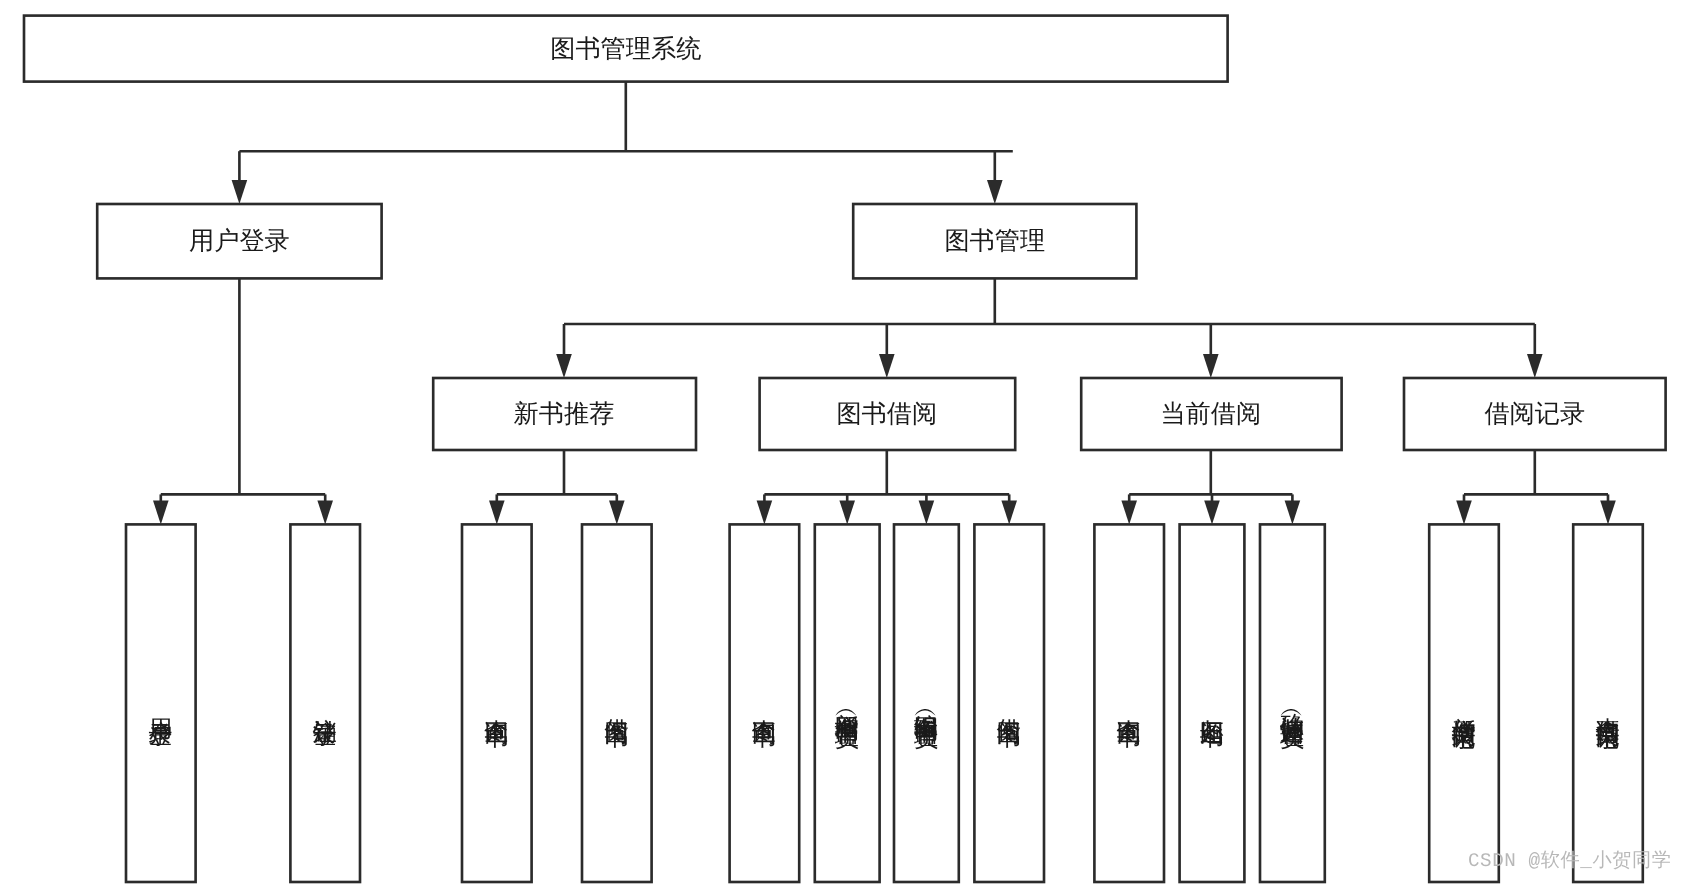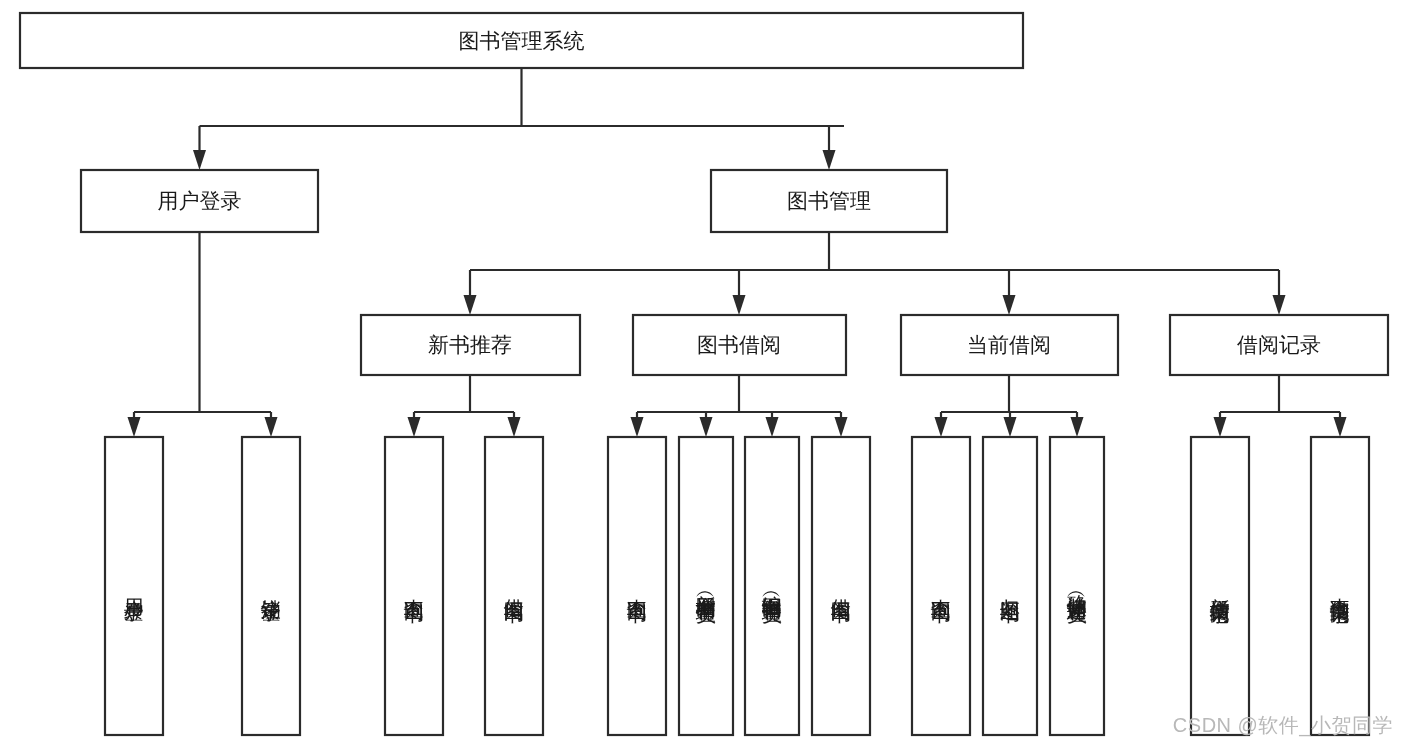--- a/index.html
+++ b/index.html
@@ -60,23 +60,23 @@
     letter-spacing: 1.5px;
     white-space: nowrap;
     display: flex;
     align-items: center;
     justify-content: center;
     pointer-events: none;
   }
   .watermark {
     position: absolute;
     right: 12px;
-    bottom: 8px;
-    font-family: Liberation Sans, sans-serif;
-    font-size: 20px;
+    bottom: 19px;
+    font-family: Liberation Mono, monospace;
+    font-size: 16px;
     color: #b8b8b8;
     letter-spacing: 0.5px;
     white-space: nowrap;
   }
 </style>
 </head>
 <body>
 
 <div id="diagram-root">
 

